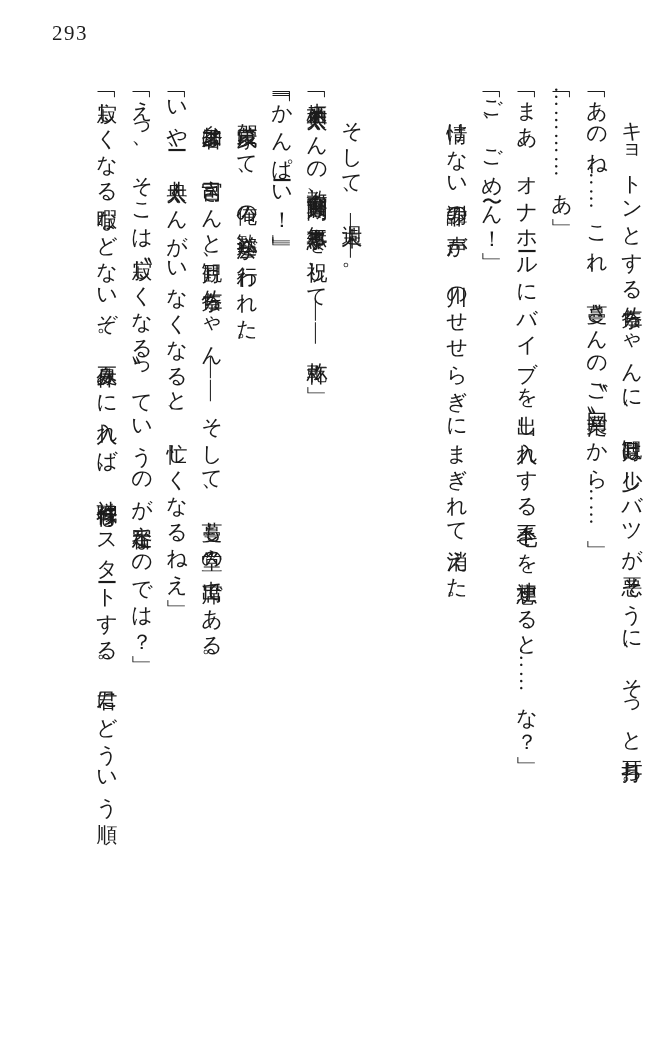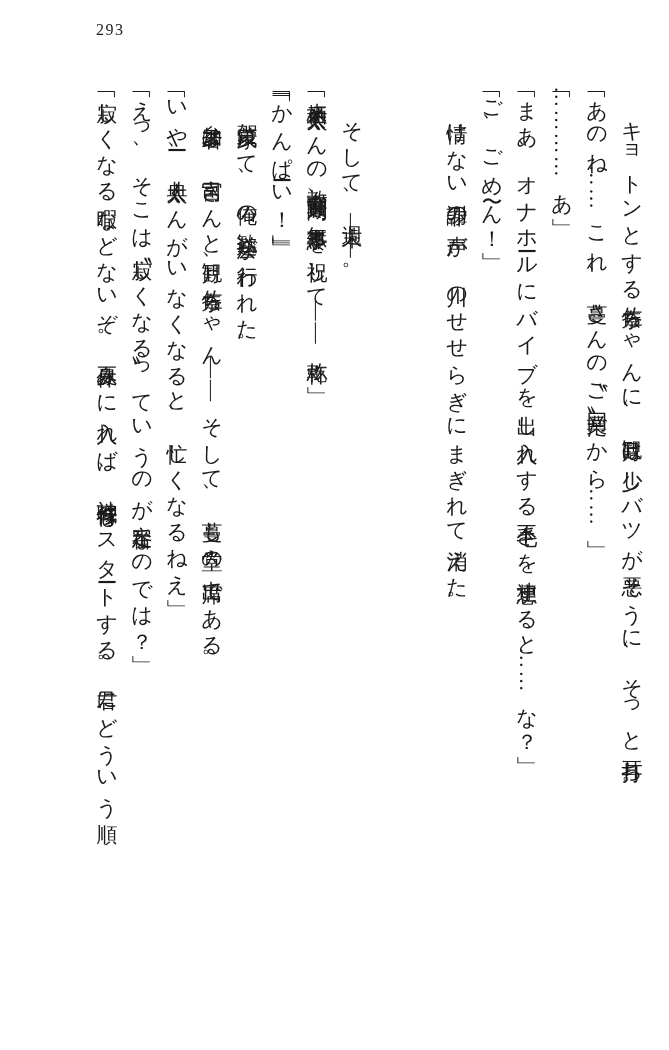--- a/index.html
+++ b/index.html
@@ -11,24 +11,23 @@
     width: 669px;
     height: 1050px;
     background: #ffffff;
     overflow: hidden;
     font-family: "Liberation Serif", "DejaVu Serif", serif;
   }
   .page-num {
     position: absolute;
     top: 21px;
     left: 52px;
-    font-size: 16px;
+    font-size: 21px;
     letter-spacing: 1.5px;
     color: #1d1d1d;
-    margin-left: 44px;
   }
   .text-area {
     position: absolute;
     top: 84px;
     right: 20px;
     height: 944px;
     writing-mode: vertical-rl;
     text-orientation: mixed;
     color: #1b1b1b;
   }

